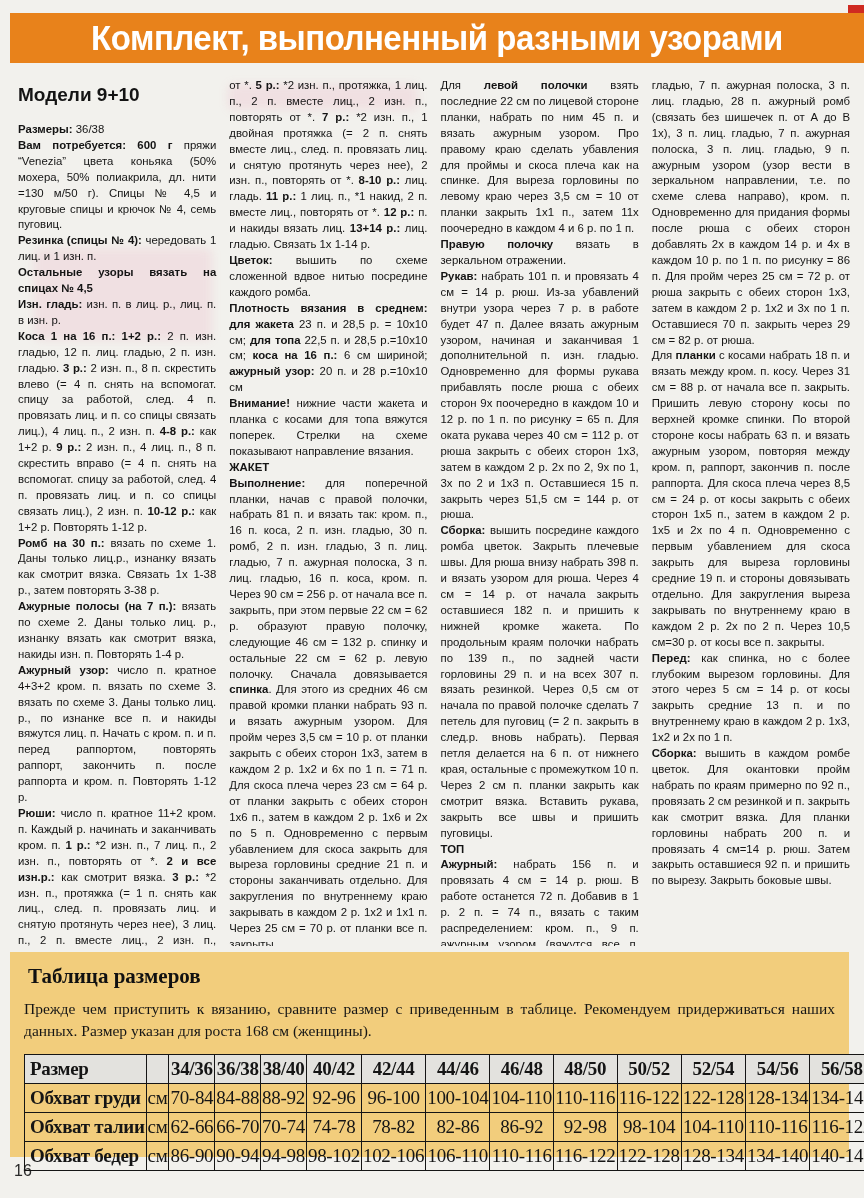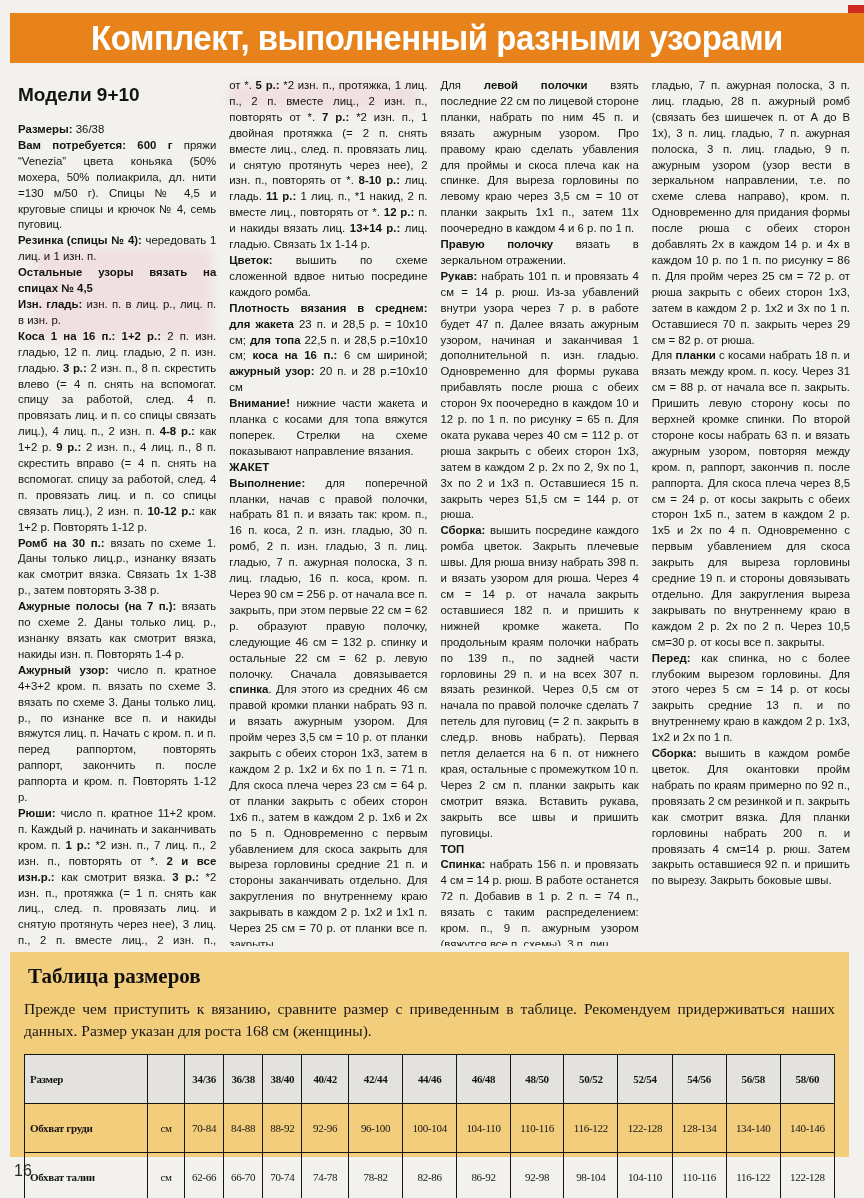--- a/index.html
+++ b/index.html
@@ -50,21 +50,21 @@
   .size-intro{
     margin:9px 0 0 0;font-family:"Liberation Serif","DejaVu Serif",serif;
     font-size:15.5px;line-height:1.42;text-align:justify;color:#161616;
   }
   table.sizes{
     border-collapse:collapse;margin-top:12px;width:100%;
     font-family:"Liberation Serif","DejaVu Serif",serif;
   }
   table.sizes th,table.sizes td{
     border:1.6px solid #151515;
-    font-size:11px;text-align:center;padding:12px 1px;height:24px;
+    font-size:19px;text-align:center;padding:2px 1px;height:24px;
     white-space:nowrap;letter-spacing:-0.3px;color:#151515;
   }
   table.sizes thead th{background:#e3e2de;font-weight:bold;}
   table.sizes td.lbl{
     text-align:left;font-weight:bold;padding-left:5px;width:116px;
   }
   table.sizes th.lbl{text-align:left;padding-left:5px;width:116px;}
   table.sizes .unit{width:34px;}
   .page-number{
     position:absolute;left:14px;top:1162px;font-size:16px;color:#2b2b2b;
@@ -103,21 +103,21 @@
       <p class="para"><strong>Внимание!</strong> нижние части жакета и планка с косами для топа вяжутся поперек. Стрелки на схеме показывают направление вязания.</p>
       <p class="para"><strong>ЖАКЕТ</strong></p>
       <p class="para"><strong>Выполнение:</strong> для поперечной планки, начав с правой полочки, набрать 81 п. и вязать так: кром. п., 16 п. коса, 2 п. изн. гладью, 30 п. ромб, 2 п. изн. гладью, 3 п. лиц. гладью, 7 п. ажурная полоска, 3 п. лиц. гладью, 16 п. коса, кром. п. Через 90 см = 256 р. от начала все п. закрыть, при этом первые 22 см = 62 р. образуют правую полочку, следующие 46 см = 132 р. спинку и остальные 22 см = 62 р. левую полочку. Сначала довязывается <strong>спинка</strong>. Для этого из средних 46 см правой кромки планки набрать 93 п. и вязать ажурным узором. Для пройм через 3,5 см = 10 р. от планки закрыть с обеих сторон 1х3, затем в каждом 2 р. 1х2 и 6х по 1 п. = 71 п. Для скоса плеча через 23 см = 64 р. от планки закрыть с обеих сторон 1х6 п., затем в каждом 2 р. 1х6 и 2х по 5 п. Одновременно с первым убавлением для скоса закрыть для выреза горловины средние 21 п. и стороны заканчивать отдельно. Для закругления по внутреннему краю закрывать в каждом 2 р. 1х2 и 1х1 п. Через 25 см = 70 р. от планки все п. закрыты.</p>
     </div>
   <div class="col">
       <p class="para">Для <strong>левой полочки</strong> взять последние 22 см по лицевой стороне планки, набрать по ним 45 п. и вязать ажурным узором. Про правому краю сделать убавления для проймы и скоса плеча как на спинке. Для выреза горловины по левому краю  через 3,5 см = 10 от планки закрыть 1х1 п., затем 11х поочередно в каждом 4 и 6 р. по 1 п.</p>
       <p class="para"><strong>Правую полочку</strong> вязать в зеркальном отражении.</p>
       <p class="para"><strong>Рукав:</strong> набрать 101 п. и провязать 4 см = 14 р. рюш. Из-за убавлений внутри узора через 7 р. в работе будет 47 п. Далее вязать ажурным узором, начиная и заканчивая 1 дополнительной п. изн. гладью. Одновременно для формы рукава прибавлять после рюша с обеих сторон 9х поочередно в каждом 10 и 12 р. по 1 п. по рисунку = 65 п. Для оката рукава через 40 см = 112 р. от рюша закрыть с обеих сторон 1х3, затем в каждом 2 р. 2х по 2, 9х по 1, 3х по 2 и 1х3 п.  Оставшиеся 15 п. закрыть   через 51,5 см = 144 р. от рюша.</p>
       <p class="para"><strong>Сборка:</strong> вышить посредине каждого ромба цветок. Закрыть плечевые швы. Для рюша внизу набрать 398 п. и вязать узором для рюша. Через 4 см = 14 р. от начала закрыть оставшиеся 182 п. и пришить к нижней кромке жакета. По продольным краям полочки набрать по 139 п., по задней части горловины 29 п. и на всех 307 п. вязать резинкой. Через 0,5 см от начала по правой полочке сделать 7 петель для пуговиц (= 2 п. закрыть в след.р. вновь набрать). Первая петля делается на 6 п. от нижнего края, остальные с промежутком 10 п. Через 2 см п. планки закрыть как смотрит вязка. Вставить рукава, закрыть все швы и пришить пуговицы.</p>
       <p class="para"><strong>ТОП</strong></p>
-      <p class="para"><strong>Спинка:</strong> набрать 156 п. и провязать 4 см = 14 р. рюш. В работе останется 72 п. Добавив в 1 р. 2 п. = 74 п., вязать с таким распределением: кром. п., 9 п. ажурным узором (вяжутся все п. схемы), 3 п. лиц.</p>
+      <p class="para"><strong>Ажурный:</strong> набрать 156 п. и провязать 4 см = 14 р. рюш. В работе останется 72 п. Добавив в 1 р. 2 п. = 74 п., вязать с таким распределением: кром. п., 9 п. ажурным узором (вяжутся все п. схемы), 3 п. лиц.</p>
     </div>
   <div class="col">
       <p class="para">гладью, 7 п. ажурная полоска, 3 п. лиц. гладью, 28 п. ажурный ромб (связать без шишечек п. от А до В 1х),  3 п. лиц. гладью, 7 п. ажурная полоска, 3 п. лиц. гладью, 9 п. ажурным узором (узор вести в зеркальном направлении, т.е. по схеме слева направо), кром. п. Одновременно для придания формы после рюша  с обеих сторон добавлять 2х в каждом 14 р. и 4х в каждом 10 р. по 1 п. по рисунку = 86 п. Для пройм через 25 см = 72 р. от рюша закрыть  с обеих сторон 1х3, затем в каждом 2 р. 1х2 и 3х по 1 п. Оставшиеся 70 п. закрыть через 29 см = 82 р. от рюша.</p>
       <p class="para">Для <strong>планки</strong> с косами набрать 18 п. и вязать между кром. п. косу. Через 31 см = 88 р. от начала все п. закрыть. Пришить левую сторону косы по верхней кромке спинки. По второй стороне косы набрать 63 п. и вязать ажурным узором, повторяя между кром. п, раппорт, закончив п. после раппорта. Для скоса плеча через 8,5 см = 24 р. от косы закрыть с обеих сторон 1х5 п., затем в каждом 2 р. 1х5 и 2х по 4 п. Одновременно с первым убавлением для скоса закрыть для выреза горловины средние 19 п. и стороны довязывать отдельно. Для закругления выреза закрывать по внутреннему краю в каждом 2 р. 2х по 2 п. Через 10,5 см=30 р. от косы все п. закрыты.</p>
       <p class="para"><strong>Перед:</strong> как спинка, но с более глубоким вырезом горловины. Для этого через 5 см = 14 р. от косы закрыть средние 13 п. и по внутреннему краю в каждом 2 р. 1х3, 1х2 и 2х по 1 п.</p>
       <p class="para"><strong>Сборка:</strong> вышить в каждом ромбе цветок. Для окантовки пройм набрать по краям примерно по 92 п., провязать 2 см резинкой и п. закрыть как смотрит вязка. Для планки горловины набрать 200 п. и провязать 4 см=14 р. рюш. Затем закрыть оставшиеся 92 п. и пришить по вырезу. Закрыть боковые швы.</p>
     </div>
 </div>
 
 <div class="size-box">

